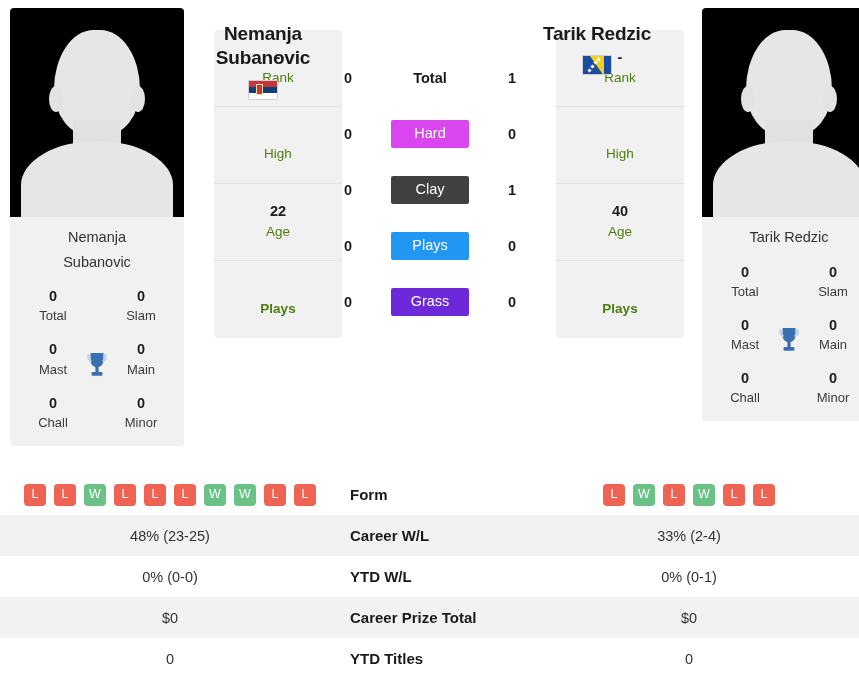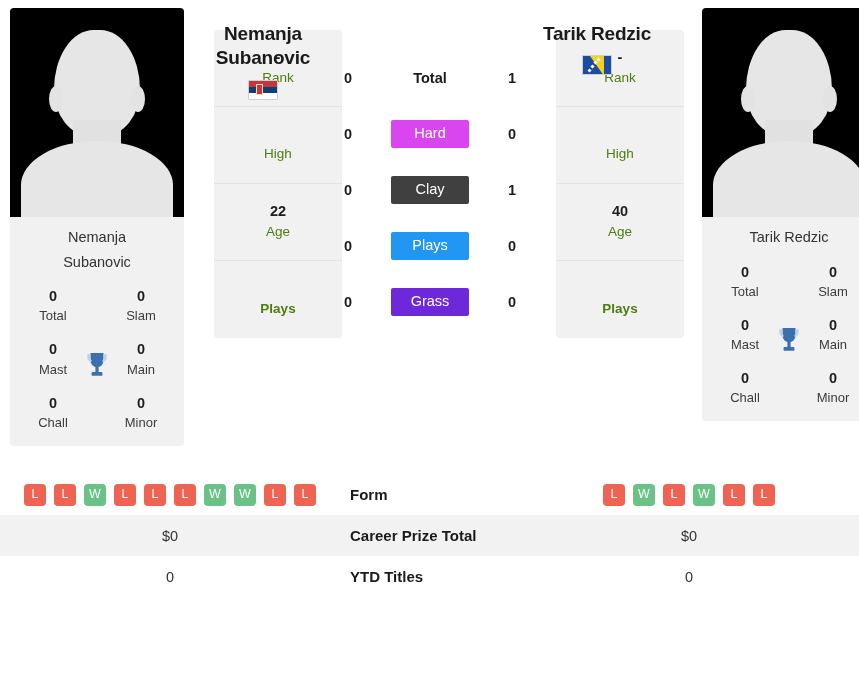--- a/index.html
+++ b/index.html
@@ -486,20 +486,30 @@
       <td class="cval">
         <div class="form-badges" id="form-right">
             <div class="fbadge L">L</div>
             <div class="fbadge W">W</div>
             <div class="fbadge L">L</div>
             <div class="fbadge W">W</div>
             <div class="fbadge L">L</div>
             <div class="fbadge L">L</div>
           </div>
       </td>
+    </tr>
+    <tr class="shade">
+      <td class="cval">48% (23-25)</td>
+      <td class="clabel">Career W/L</td>
+      <td class="cval">33% (2-4)</td>
+    </tr>
+    <tr>
+      <td class="cval">0% (0-0)</td>
+      <td class="clabel">YTD W/L</td>
+      <td class="cval">0% (0-1)</td>
     </tr>
     <tr class="shade">
       <td class="cval">$0</td>
       <td class="clabel">Career Prize Total</td>
       <td class="cval">$0</td>
     </tr>
     <tr>
       <td class="cval">0</td>
       <td class="clabel">YTD Titles</td>
       <td class="cval">0</td>

